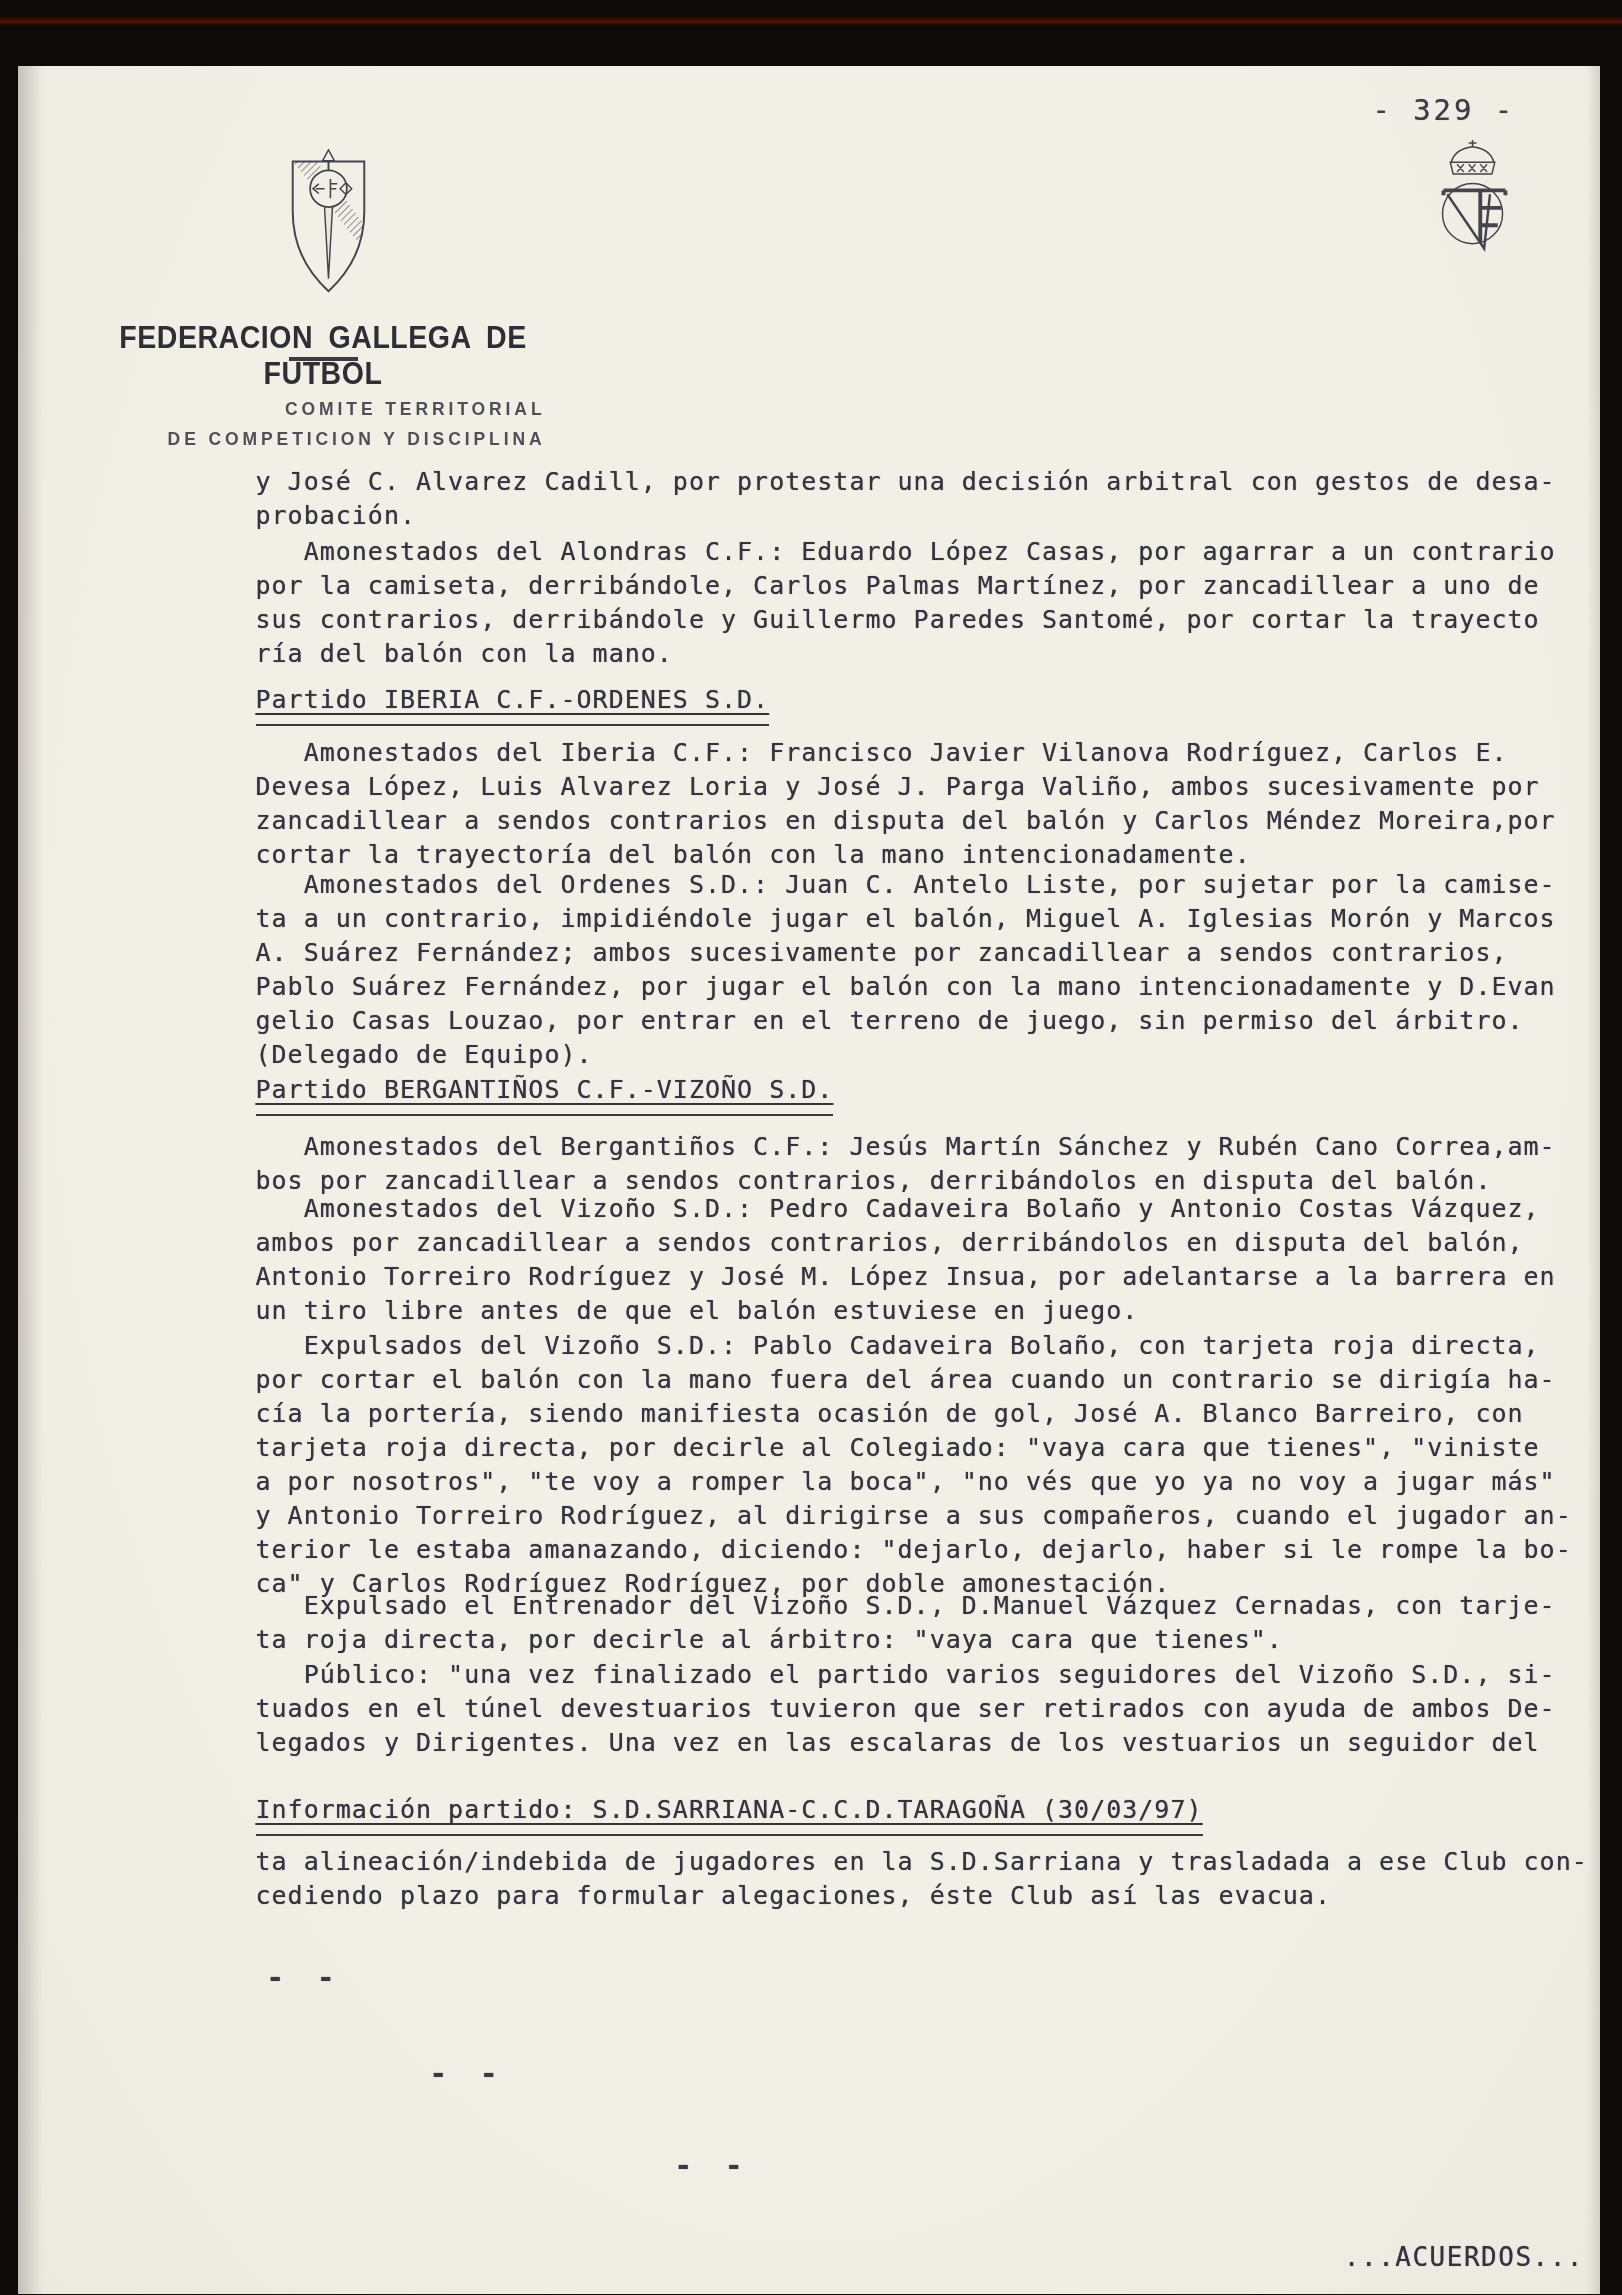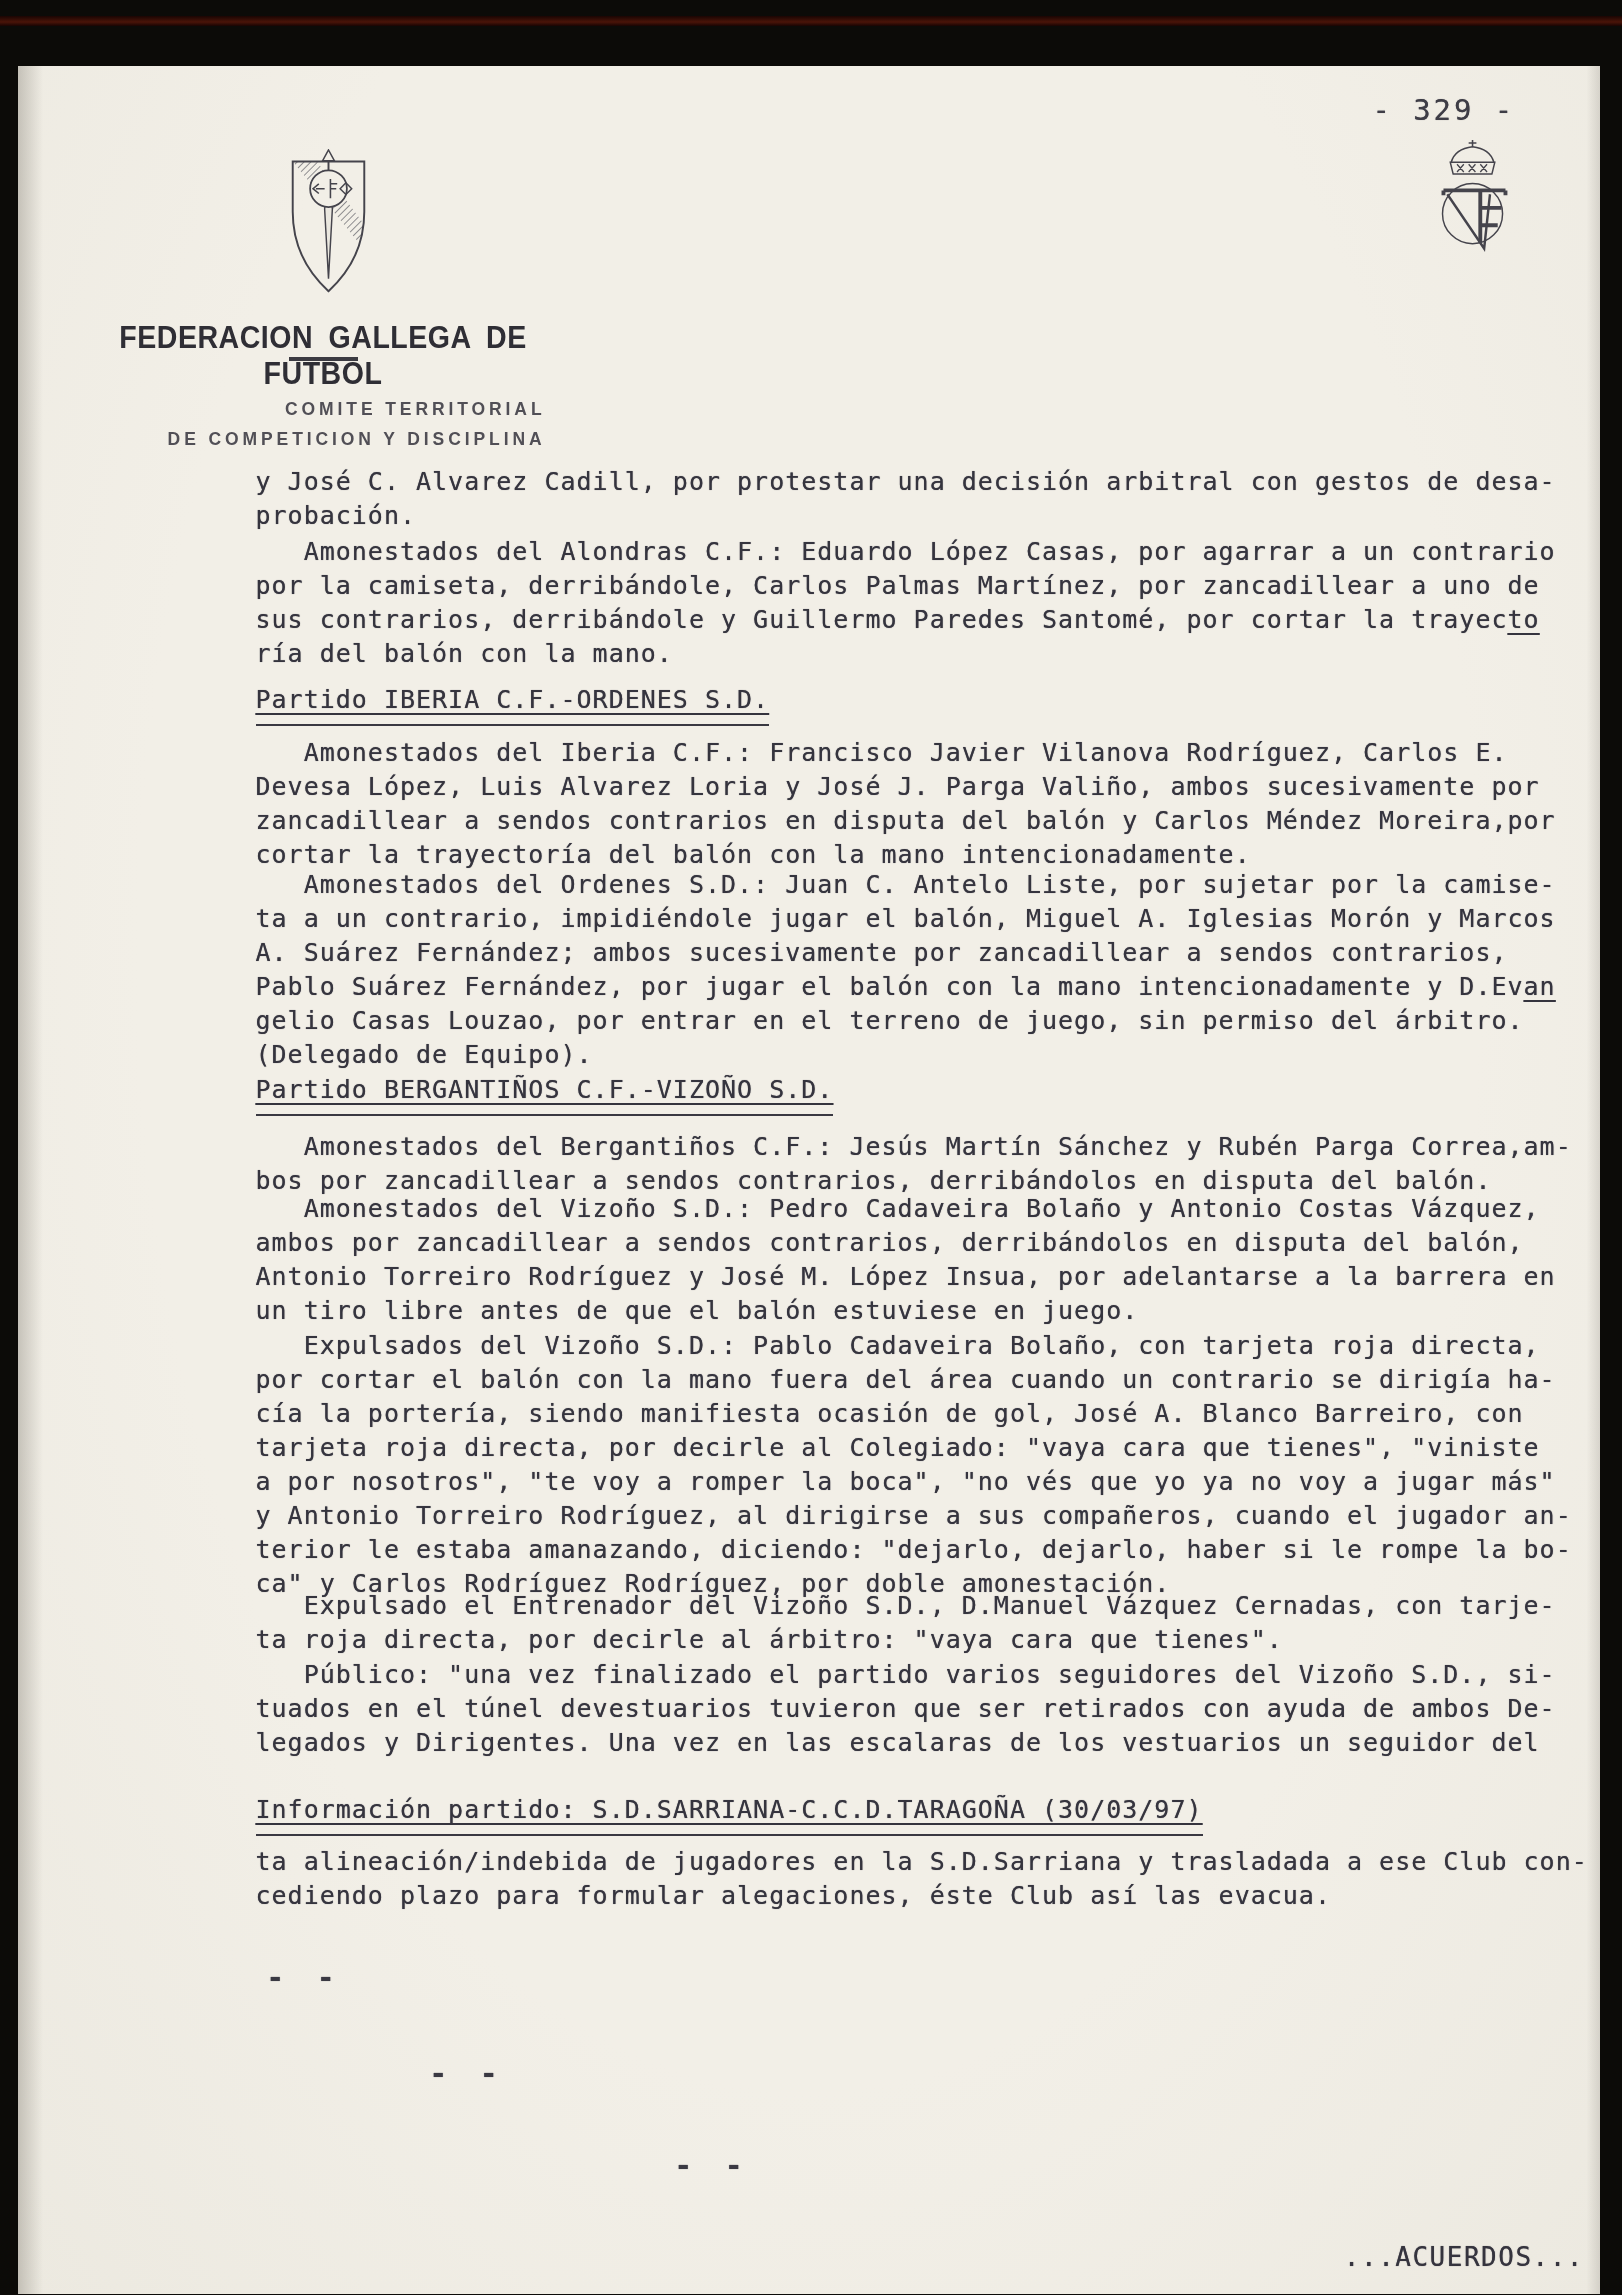--- a/index.html
+++ b/index.html
@@ -57,21 +57,20 @@
   .block.heading{line-height:34px;}
   .block.heading .hu{
     display:inline-block;
     text-decoration:underline;
     text-decoration-thickness:2.4px;
     text-underline-offset:4.9px;
     border-bottom:2.4px solid #3a3942;
     padding-bottom:7px;
   }
   .useg{
-    text-decoration:underline;
     text-decoration-thickness:1.9px;
     text-underline-offset:4.9px;
   }
   
   .dash{
     position:absolute;font-size:29px;font-weight:bold;letter-spacing:7.8px;
     color:#3a3942;text-shadow:0 0 0.8px rgba(45,44,56,.8);
   }
   .dash.d1{left:249px;top:1894px;}
   .dash.d2{left:412px;top:1990px;}
@@ -152,21 +151,21 @@
       <div class="block paragraph" style="top: 802px;">
         <div class="line">   Amonestados del Ordenes S.D.: Juan C. Antelo Liste, por sujetar por la camise-</div>
         <div class="line">ta a un contrario, impidiéndole jugar el balón, Miguel A. Iglesias Morón y Marcos</div>
         <div class="line">A. Suárez Fernández; ambos sucesivamente por zancadillear a sendos contrarios,</div>
         <div class="line"><span>Pablo Suárez Fernández, por jugar el balón con la mano intencionadamente y D.Ev</span><span class="useg">an</span></div>
         <div class="line">gelio Casas Louzao, por entrar en el terreno de juego, sin permiso del árbitro.</div>
         <div class="line">(Delegado de Equipo).</div>
       </div>
       <div class="block heading" style="top: 1007px;"><span class="hu">Partido BERGANTIÑOS C.F.-VIZOÑO S.D.</span></div>
       <div class="block paragraph" style="top: 1064px;">
-        <div class="line">   Amonestados del Bergantiños C.F.: Jesús Martín Sánchez y Rubén Parga Correa,am-</div>
+        <div class="line">   Amonestados del Bergantiños C.F.: Jesús Martín Sánchez y Rubén Cano Correa,am-</div>
         <div class="line">bos por zancadillear a sendos contrarios, derribándolos en disputa del balón.</div>
       </div>
       <div class="block paragraph" style="top: 1126px;">
         <div class="line">   Amonestados del Vizoño S.D.: Pedro Cadaveira Bolaño y Antonio Costas Vázquez,</div>
         <div class="line">ambos por zancadillear a sendos contrarios, derribándolos en disputa del balón,</div>
         <div class="line">Antonio Torreiro Rodríguez y José M. López Insua, por adelantarse a la barrera en</div>
         <div class="line">un tiro libre antes de que el balón estuviese en juego.</div>
       </div>
       <div class="block paragraph" style="top: 1263px;">
         <div class="line">   Expulsados del Vizoño S.D.: Pablo Cadaveira Bolaño, con tarjeta roja directa,</div>

